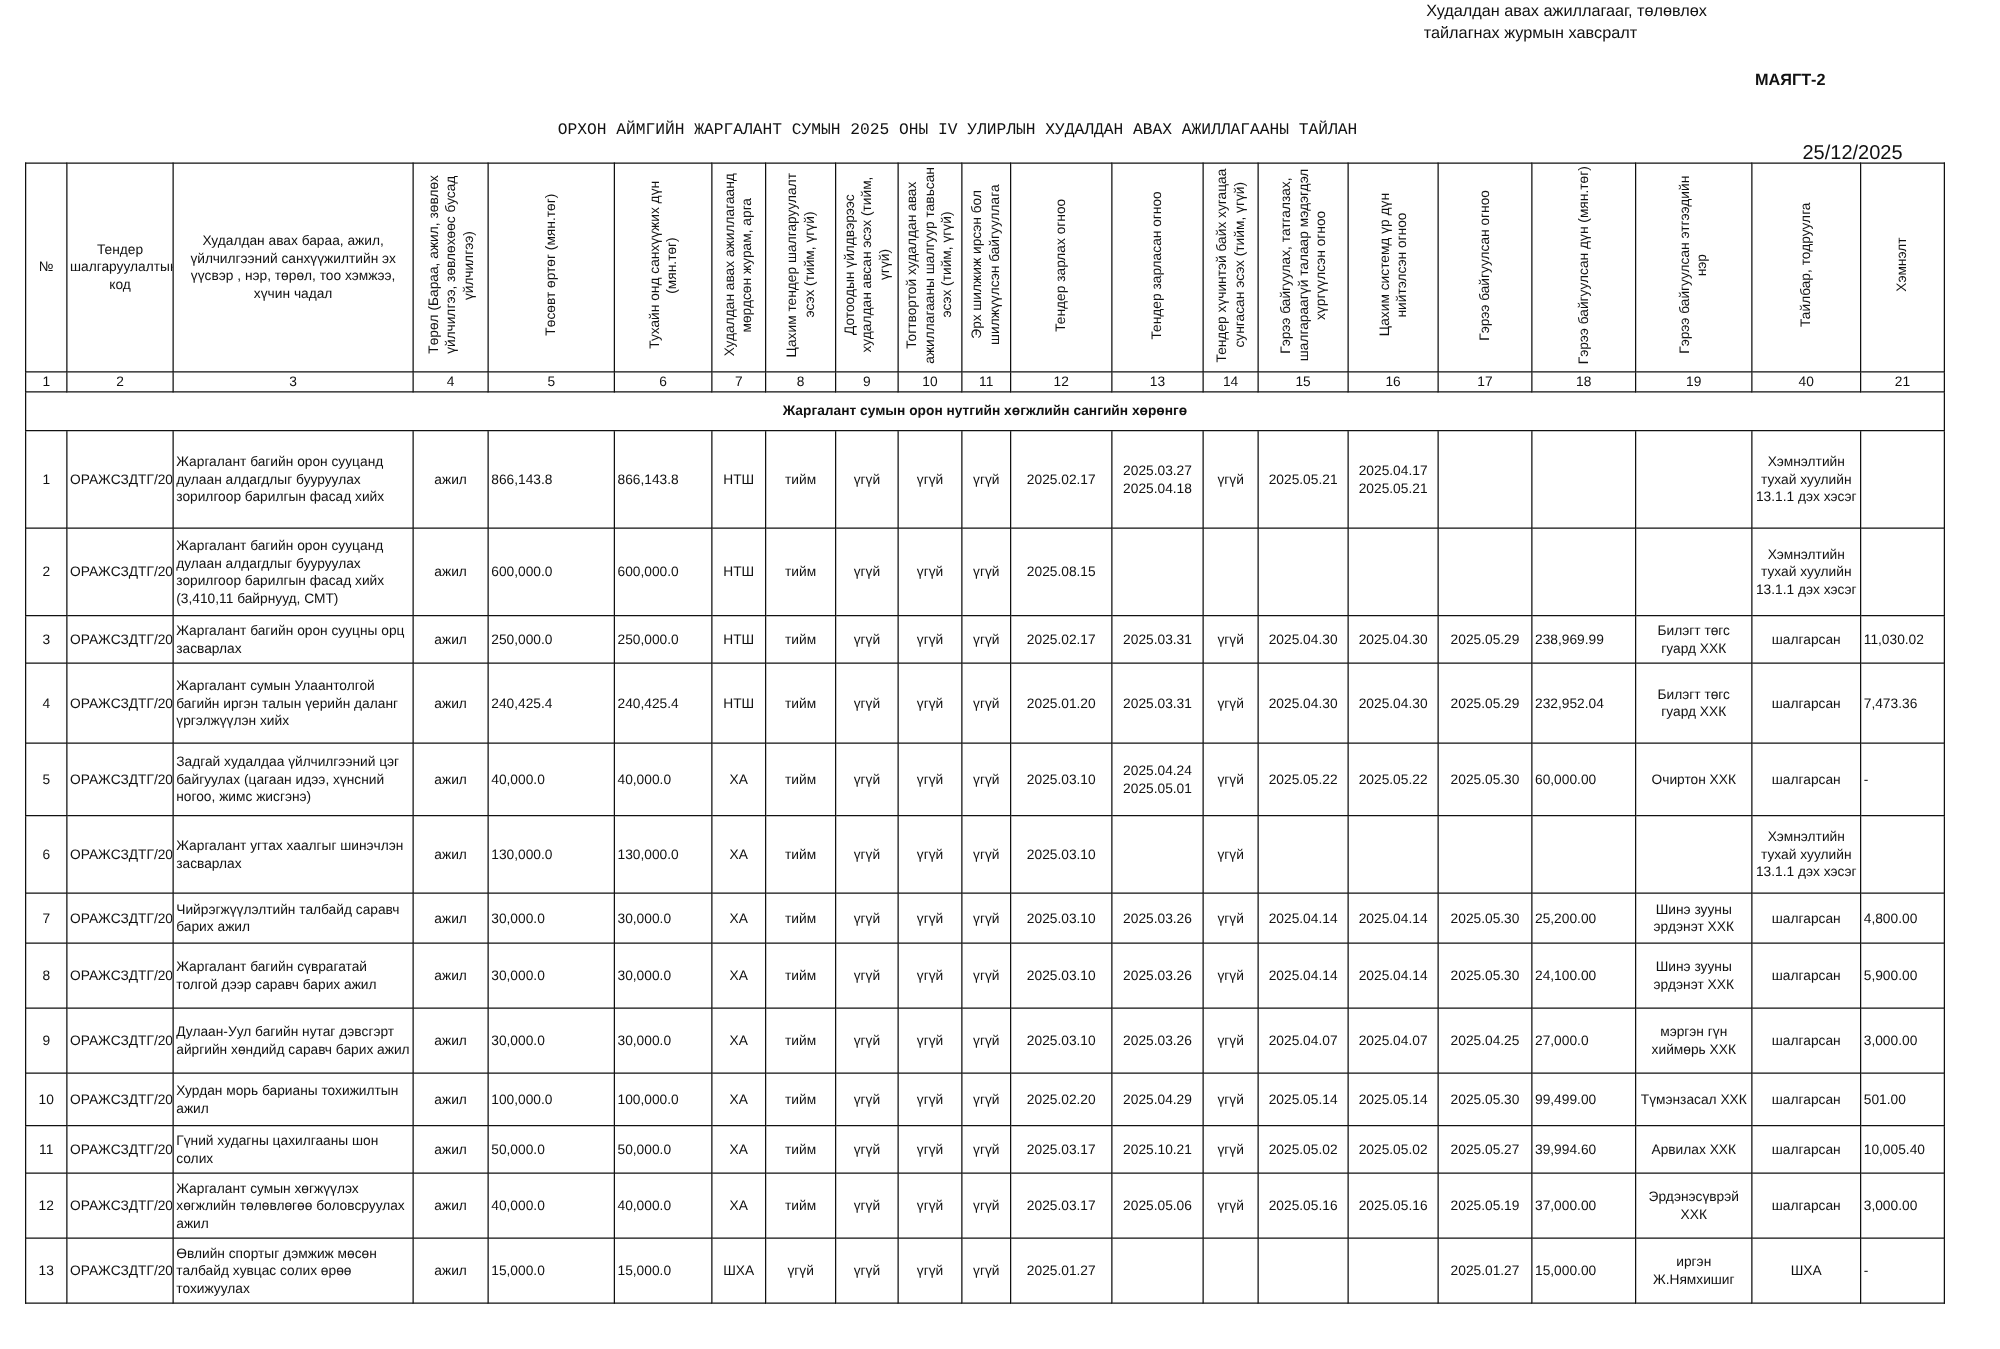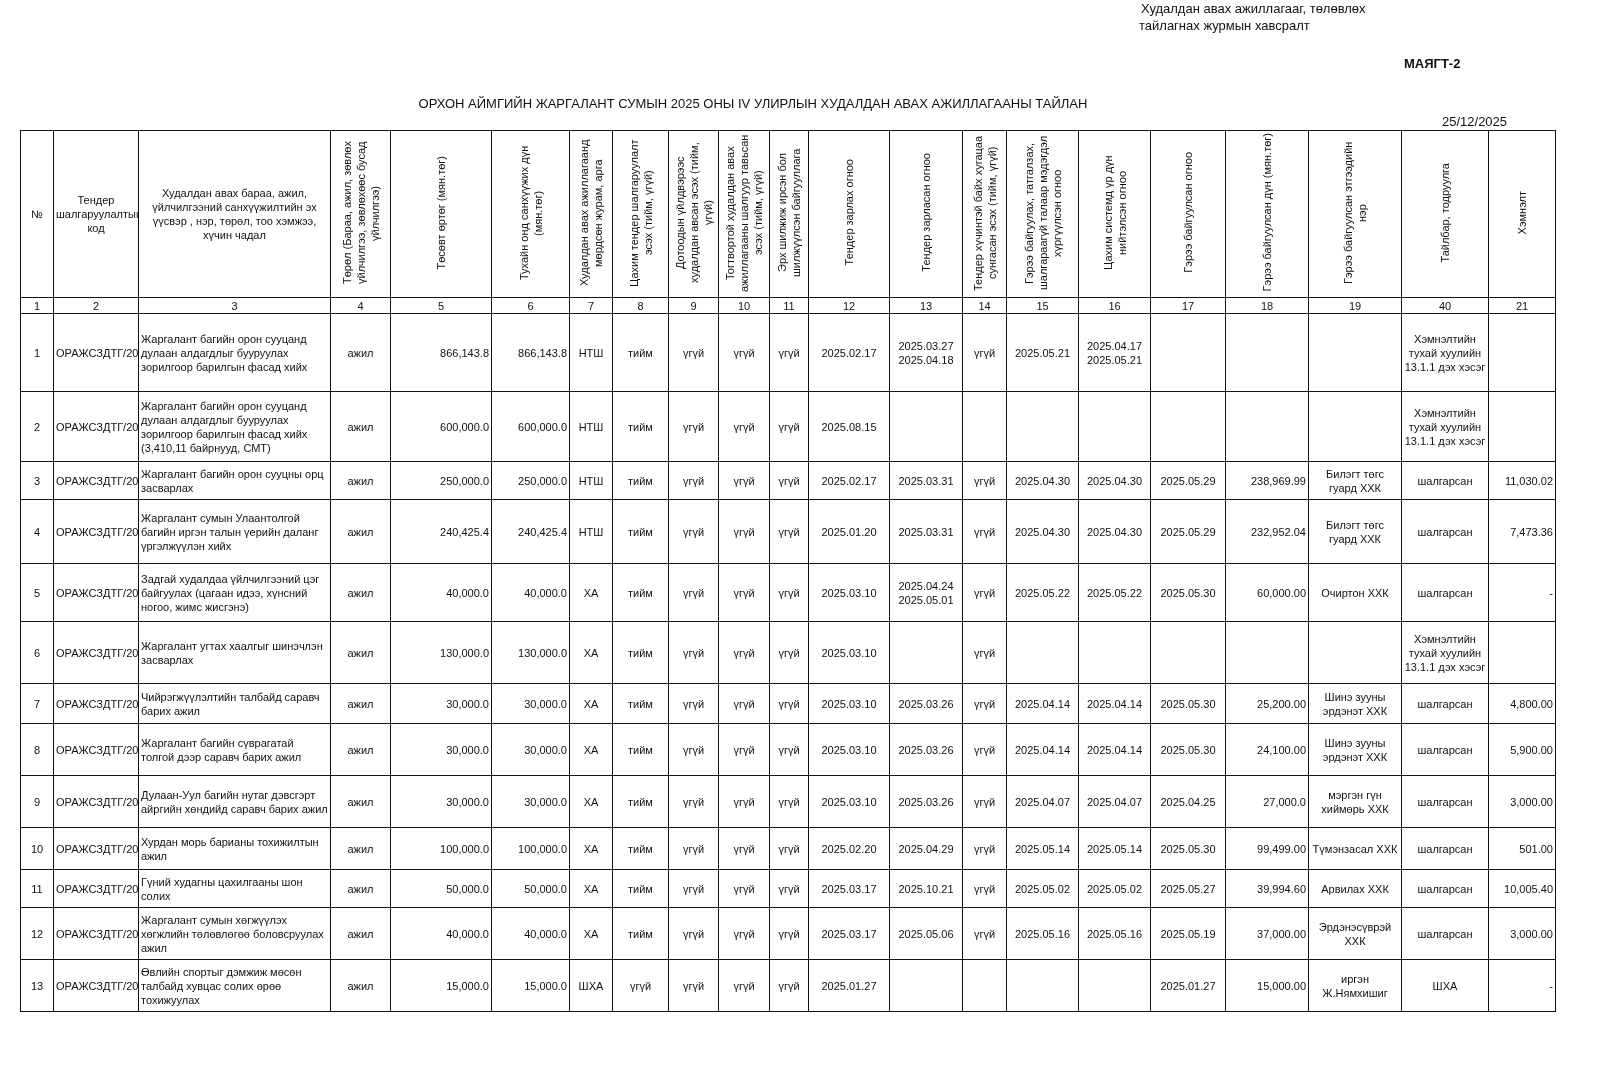--- a/index.html
+++ b/index.html
@@ -1,30 +1,30 @@
 <!DOCTYPE html>
 <html><head>
 <meta charset="utf-8">
 <style>
   html, body { margin:0; padding:0; background:#ffffff; }
   body { width:1600px; height:1079px; position:relative; overflow:hidden;
          font-family:"Liberation Sans", sans-serif; color:#111; }
   .annex { position:absolute; left:1139px; top:0px; font-size:13px; line-height:17px; }
   .annex div:first-child { padding-left:2px; }
   .form-code { position:absolute; left:1404px; top:56px; font-size:13px; font-weight:bold;text-align:center; }
-  .report-title { position:absolute; left:0; width:1506px; top:96px; text-align:center; font-size:13px; }
-  .report-date { position:absolute; left:1442px; top:114px; font-size:13px; }
+  .report-title { position:absolute; left:13px; width:1506px; top:96px; text-align:center; font-size:13px;font-family:Liberation Mono, monospace; }
+  .report-date { position:absolute; left:1442px; top:114px; font-size:16px; }
   table.report { position:absolute; left:20px; top:130px; border-collapse:collapse; table-layout:fixed; width:1535px; }
   table.report td, table.report th { border:1.5px solid #111; font-size:11px; line-height:14px; padding:0 2px; overflow:hidden; font-weight:normal; }
   table.report th { height:166px; text-align:center; vertical-align:middle; }
   .vert { writing-mode:vertical-rl; transform:rotate(180deg); display:inline-block; max-height:160px; text-align:center; white-space:normal; }
   tr.colnum td { height:15px; text-align:center; font-size:11px; }
   tr.section td { height:30px; text-align:center; font-weight:bold; font-size:11px; }
   td.c { text-align:center; vertical-align:middle; }
-  td.r { text-align:right; vertical-align:middle; }
+  td.r { vertical-align:middle; }
   td.l { text-align:left; vertical-align:middle; }
   td.big { font-size:13px; }
 </style>
 </head>
 <body>
 
 <div class="annex">
   <div>Худалдан авах ажиллагааг, төлөвлөх</div>
   <div>тайлагнах журмын хавсралт</div>
 </div>
@@ -98,20 +98,23 @@
         <td>15</td>
         <td>16</td>
         <td>17</td>
         <td>18</td>
         <td>19</td>
         <td>40</td>
         <td>21</td>
       </tr>
   </thead>
   <tbody id="report-body">
+    <tr class="section">
+      <td colspan="21">Жаргалант сумын орон нутгийн хөгжлийн сангийн хөрөнгө</td>
+    </tr>
   <tr style="height: 78px;">
         <td class="c">1</td>
         <td class="c" style="text-align: center;">ОРАЖСЗДТГ/20250101025</td>
         <td class="l">Жаргалант багийн орон сууцанд дулаан алдагдлыг бууруулах зорилгоор барилгын фасад хийх</td>
         <td class="c">ажил</td>
         <td class="r">866,143.8</td>
         <td class="r">866,143.8</td>
         <td class="c">НТШ</td>
         <td class="c">тийм</td>
         <td class="c">үгүй</td>

